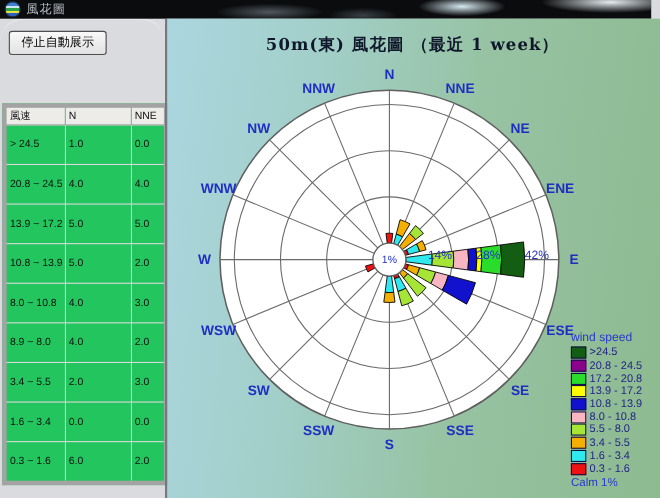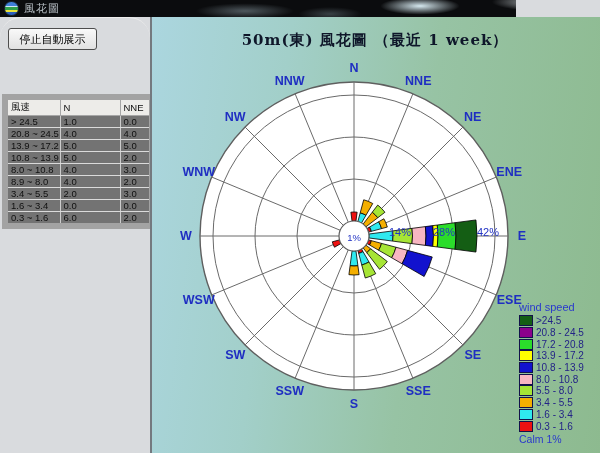--- a/index.html
+++ b/index.html
@@ -3,21 +3,21 @@
 <meta charset="utf-8">
 <style>
   html,body { margin:0; padding:0; }
   body {
     width:600px; height:453px; position:relative; overflow:hidden;
     font-family:"Liberation Sans", sans-serif; background:#d9dbde;
   }
 
   
   .titlebar {
-    position:absolute; top:0; left:0; width:516px; height:17px;
+    position:absolute; top:0; left:0; width:592px; height:17px;
     background:
       radial-gradient(ellipse 55px 12px at 420px 6px, rgba(225,245,252,.95), rgba(225,245,252,0) 72%),
       radial-gradient(ellipse 90px 14px at 555px 2px, rgba(240,248,252,.95), rgba(240,248,252,0) 70%),
       radial-gradient(ellipse 70px 11px at 245px 11px, rgba(160,180,190,.45), rgba(160,180,190,0) 70%),
       radial-gradient(ellipse 45px 10px at 330px 14px, rgba(140,160,170,.35), rgba(140,160,170,0) 70%),
       #0b0c0e;
     display:flex; align-items:center;
   }
   .appicon {
     width:13px; height:13px; border-radius:50%; margin-left:4px;
@@ -34,30 +34,30 @@
   .stop-btn {
     position:absolute; left:8px; top:10px; width:89px; height:22px;
     background:linear-gradient(#f9f9f9,#e1e1e1);
     border:1px solid #4d4d4d; border-radius:3px;
     font-size:11px; color:#000; font-family:"Liberation Sans", sans-serif;
     padding:0; line-height:20px; text-align:center;
   }
   .wind-table {
     position:absolute; left:2px; top:76px; width:147px;
     border-collapse:collapse; table-layout:fixed;
-    background:#737373; border:6px solid #a3a3a3;
+    background:#22c55e; border:4px solid #a3a3a3;
     font-size:9.5px; color:#101010;
   }
   .wind-table th {
     background:#edece9; font-weight:normal; text-align:left;
     border:1px solid #a6a6a6; height:15px; padding:0 3px;
   }
   .wind-table td {
     border-right:1px solid #cccccc; border-bottom:1px solid #dadada;
-    height:11px; padding:0 3px; white-space:nowrap; overflow:hidden;
+    height:11px; padding:12px 3px; white-space:nowrap; overflow:hidden;
   }
   .col-speed { width:55px; } .col-n { width:60px; } .col-nne { width:32px; }
 
   
   .chart-panel {
     position:absolute; top:17px; left:150px; width:450px; height:436px;
     border-left:2px solid #74797f;
     background:linear-gradient(97deg,#abd6df 0%,#a2cfc9 28%,#97c3a4 58%,#8dba8f 100%);
   }
   .chart-title {

